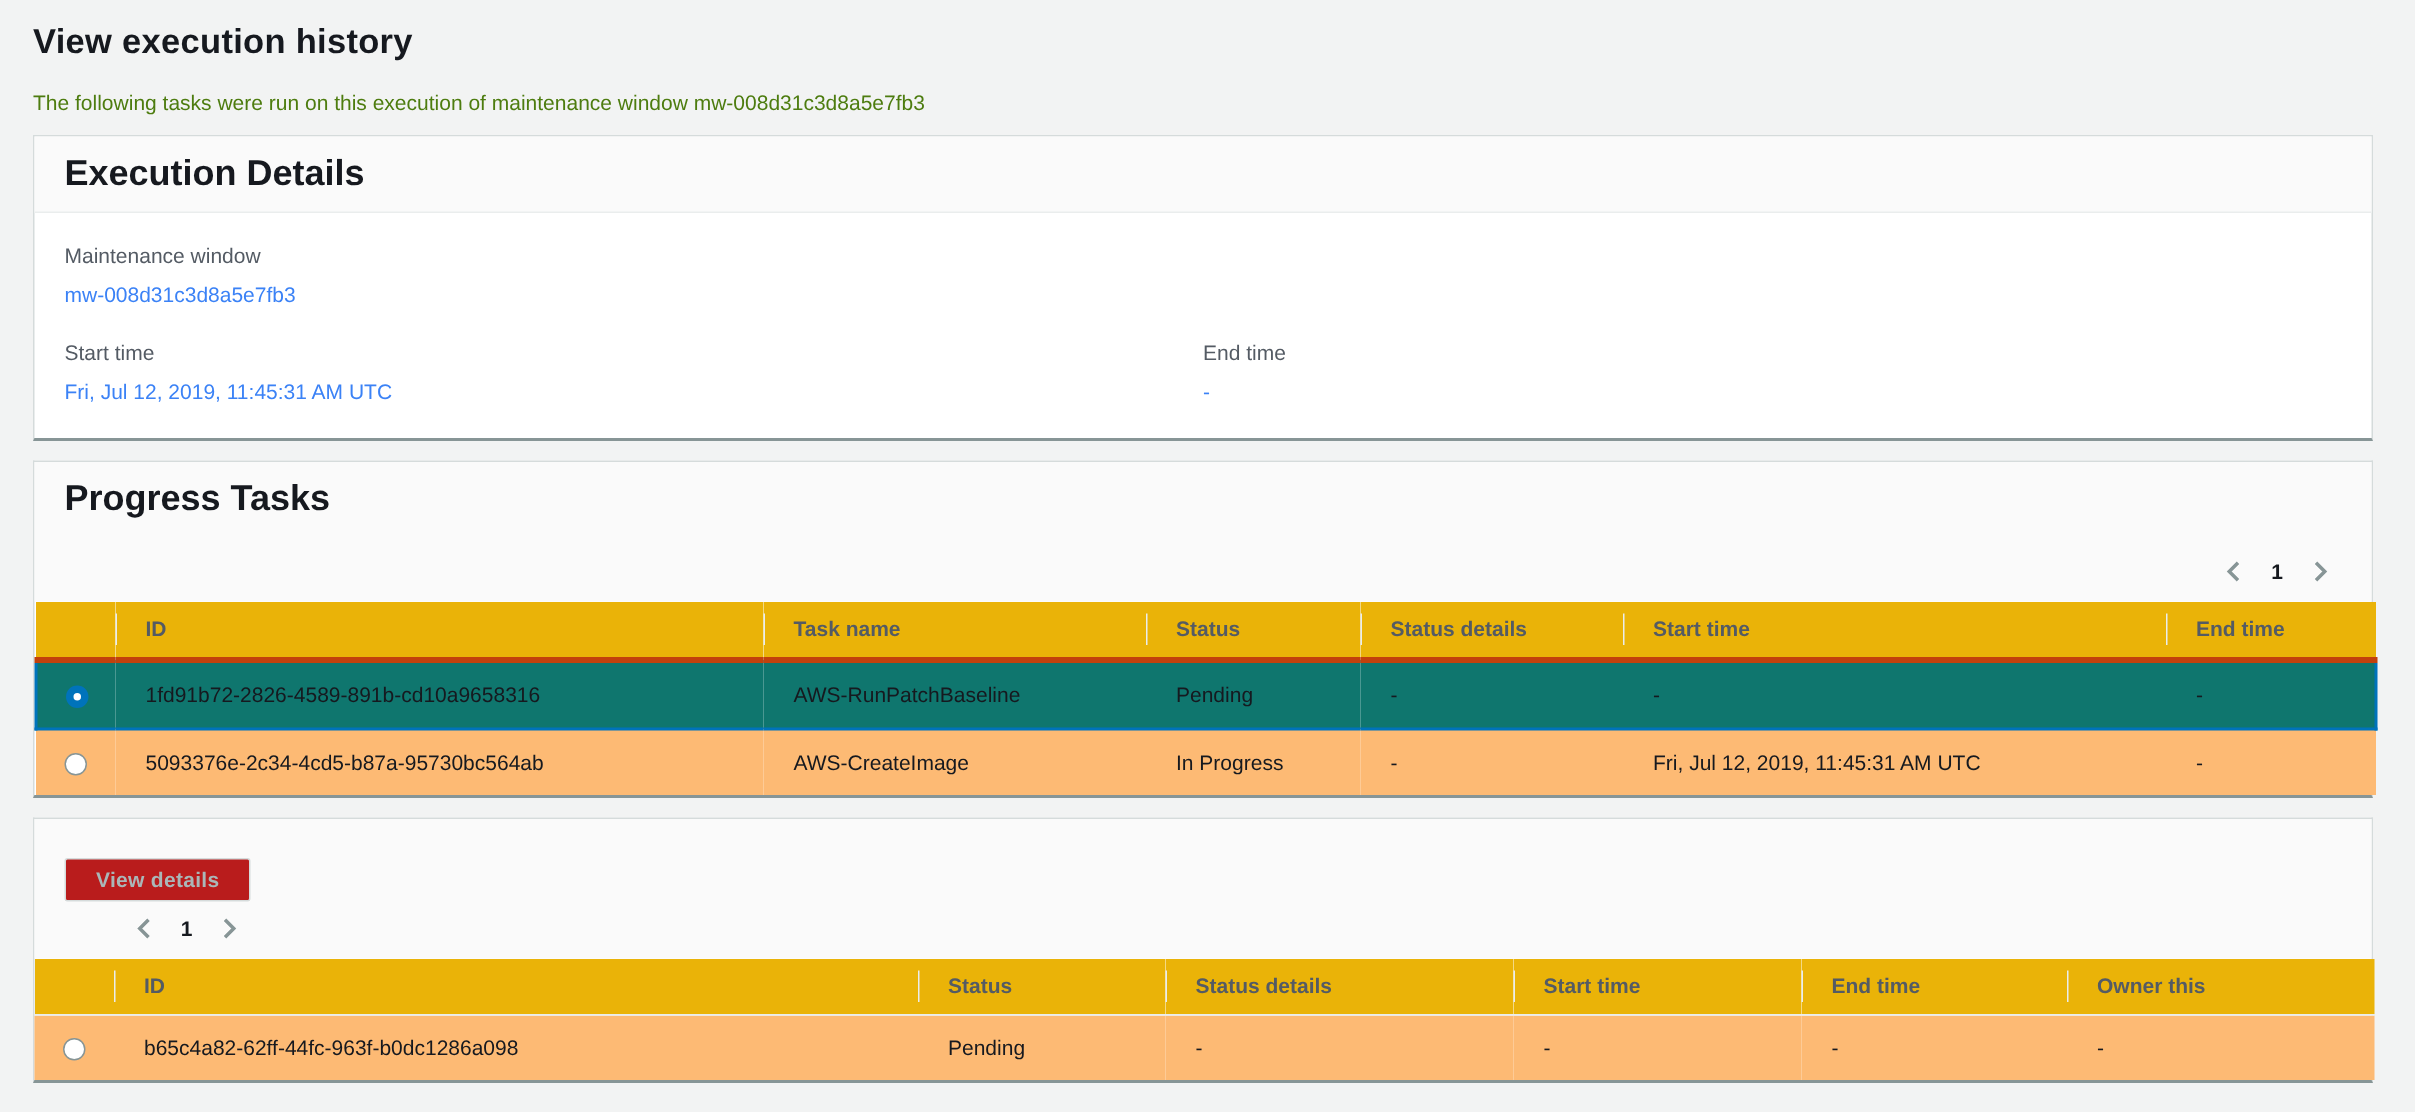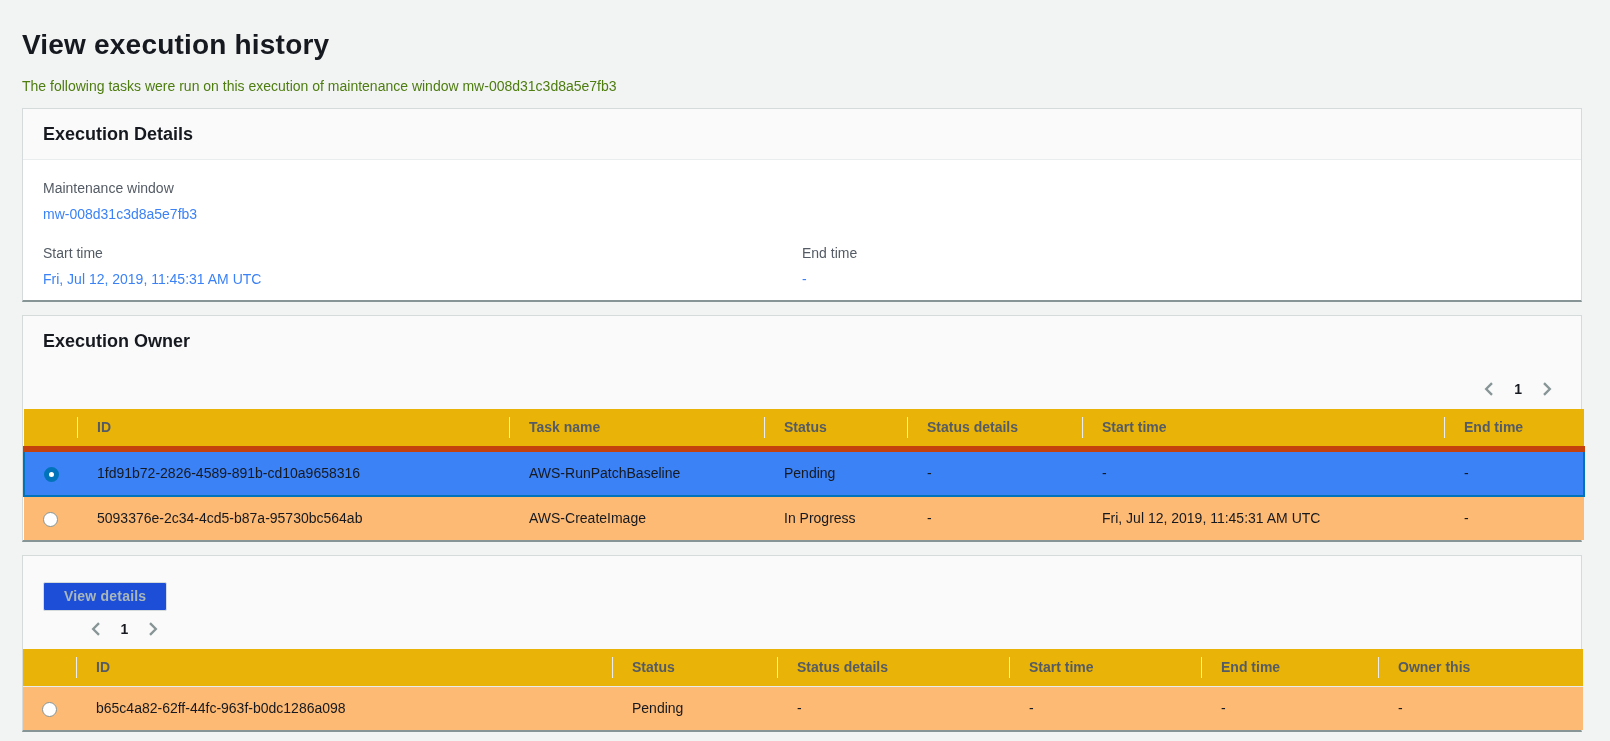--- a/index.html
+++ b/index.html
@@ -8,59 +8,59 @@
     width: 1610px; height: 741px;
     background: #f2f3f3;
     font-family: "Liberation Sans", sans-serif;
     font-size: 14px;
     color: #16191f;
     overflow: hidden;
   }
   .content { padding: 0 28px 0 22px; }
 
   
-  .page-title { font-size: 28px; font-weight: 700; letter-spacing: 0.2px; margin: 0; padding-top: 30px; line-height: 30px; }
+  .page-title { font-size: 23px; font-weight: 700; letter-spacing: 0.2px; margin: 0; padding-top: 12px; line-height: 30px; }
   .page-subtitle { margin-top: 18px; color: #4d7c0f; line-height: 17px; }
 
   
   .panel {
     background: #ffffff;
     border: 1px solid #d5dbdb;
     border-bottom: 2px solid #879596;
     margin-top: 13px;
   }
   .panel-header {
     background: #fafafa;
     border-bottom: 1px solid #eaeded;
     padding: 14px 20px;
   }
-  .panel-title { font-size: 18px; font-weight: 700; margin: 0; line-height: 22px; }
-
-  
-  .kv-body { padding: 20px 20px 12px; display: grid; grid-template-columns: 1fr 1fr; row-gap: 22px; }
+  .panel-title { font-size: 24px; font-weight: 700; margin: 0; line-height: 22px; }
+
+  
+  .kv-body { padding: 20px 20px 22px; display: grid; grid-template-columns: 1fr 1fr; row-gap: 22px; }
   .kv-label { color: #545b64; line-height: 17px; }
   .kv-value { margin-top: 9px; line-height: 17px; color: #3b82f6; }
 
   
   .list-header {
     background: #fafafa;
     padding: 14px 20px 10px;
     height: 93px;
     display: flex; justify-content: space-between;
   }
   .lh-right { display: flex; flex-direction: column; justify-content: flex-end; align-items: flex-end; gap: 8px; }
 
   
   .pagination { display: flex; align-items: center; gap: 4px; }
   .page-btn { background: none; border: none; padding: 2px 8px; cursor: pointer; display: flex; align-items: center; }
   .page-num { background: none; border: none; font-family: inherit; font-size: 14px; font-weight: 700; color: #16191f; padding: 2px 8px; cursor: pointer; }
 
   
   .btn-disabled {
-    background: #1d4ed8;
+    background: #b91c1c;
     border: 1px solid #d5dbdb;
     border-radius: 2px;
     color: #aab7b8;
     font-family: inherit;
     font-size: 14px;
     font-weight: 700;
     padding: 5px 20px;
     line-height: 17px;
     letter-spacing: 0.2px;
   }
@@ -82,21 +82,21 @@
     content: ""; position: absolute; left: 0; top: 8px; bottom: 8px; width: 1px; background: #eaeded;
   }
   tbody td {
     background: #fdba74;
     padding: 13px 20px;
     border-bottom: 1px solid #eaeded;
     line-height: 17px;
     color: #16191f;
   }
   tbody tr:last-child td { border-bottom: none; }
-  tr.selected td { background: #3b82f6; border-top: 6px solid #c2410c; border-bottom: 2px solid #0073bb; }
+  tr.selected td { background: #0f766e; border-top: 4px solid #c2410c; border-bottom: 2px solid #0073bb; }
   tr.selected td:first-child { border-left: 2px solid #0073bb; }
   tr.selected td:last-child { border-right: 2px solid #0073bb; }
   .sel-cell { text-align: center; padding: 13px 10px; }
 
   
   .radio { display: inline-block; width: 15px; height: 15px; border-radius: 50%; vertical-align: middle; }
   .radio.off { border: 1px solid #879596; background: #fff; }
   .radio.on { border: 5px solid #0073bb; background: #ffffff; }
 </style>
 </head>
@@ -124,21 +124,21 @@
       </div>
       <div>
         <div class="kv-label">End time</div>
         <div class="kv-value">-</div>
       </div>
     </div>
   </section>
 
   <section class="panel">
     <div class="list-header">
-      <h2 class="panel-title">Execution Owner</h2>
+      <h2 class="panel-title">Progress Tasks</h2>
       <div class="lh-right">
         <div class="pagination">
           <button class="page-btn">
             <svg width="11" height="14" viewBox="0 0 8 12">
                 <path d="M7 1 L2 6 L7 11" stroke="#879596" stroke-width="2" fill="none"></path>
               </svg>
           </button>
           <button class="page-num">1</button>
           <button class="page-btn">
             <svg width="11" height="14" viewBox="0 0 8 12">

